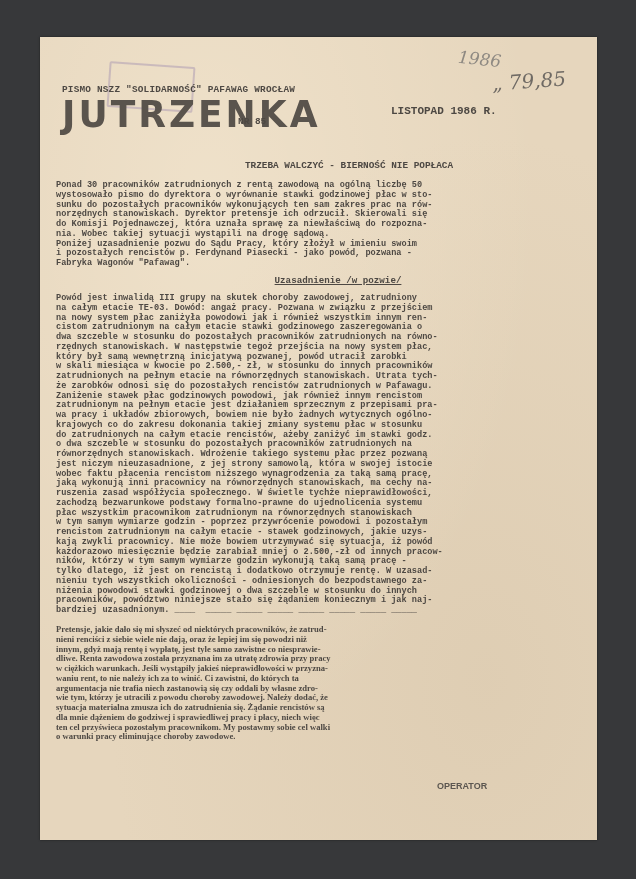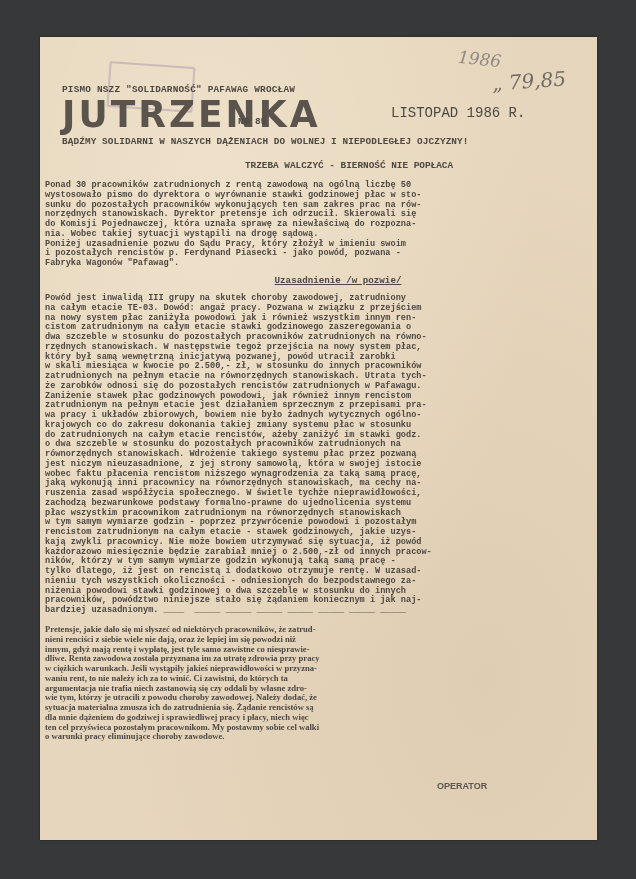--- a/index.html
+++ b/index.html
@@ -40,42 +40,42 @@
       color: #5a544d;
       line-height: 38px;
       transform: scaleY(1.05);
     }
     .issue {
       position: absolute; left: 198px; top: 79px;
       font-size: 9.4px; font-weight: bold;
     }
     .date {
       position: absolute; left: 351px; top: 68px;
-      font-size: 14px; font-weight: normal;
+      font-size: 11px; font-weight: bold;
     }
     .hand {
       position: absolute;
       font-family: "DejaVu Serif", serif;
       font-style: italic;
       color: #7c7670;
     }
     .hand1 { left: 418px; top: 12px; font-size: 17px; transform: rotate(6deg); color: #8e8982; }
     .hand2 { left: 452px; top: 32px; font-size: 20px; transform: rotate(-4deg); color: #6f6a64; }
     .hand3 { left: 232px; top: 744px; font-size: 24px; color: #8a857e; letter-spacing: 2px; }
     .slogan {
       position: absolute; left: 22px; top: 99px;
       font-size: 9.4px; font-weight: bold; letter-spacing: 0.1px;
     }
     .headline {
       position: absolute; left: 0; width: 618px; top: 123px;
       text-align: center;
       font-size: 9.4px; font-weight: bold;
     }
     .para {
-      position: absolute; left: 5px; width: 520px;
+      position: absolute; left: 16px; width: 520px;
       font-size: 8.6px; font-weight: bold;
       line-height: 9.75px;
       white-space: pre;
     }
     .p1 { top: 144px; }
     .subhead {
       position: absolute; left: 0; width: 596px; top: 238px;
       text-align: center;
       font-size: 9.2px; font-weight: bold;
       text-decoration: underline;
@@ -96,21 +96,20 @@
   <div class="stamp"></div>
 
   <div class="masthead-top ink">PISMO NSZZ "SOLIDARNOŚĆ" PAFAWAG WROCŁAW</div>
   <div class="title">JUTRZENKA</div>
   <div class="issue ink">NR 85</div>
   <div class="date ink">LISTOPAD 1986 R.</div>
 
   <div class="hand hand1">1986</div>
   <div class="hand hand2">„ 79,85</div>
 
-  <div class="slogan ink">BĄDŹMY SOLIDARNI W NASZYCH DĄŻENIACH DO WOLNEJ I NIEPODLEGŁEJ OJCZYZNY!</div>
 
   <div class="headline ink">TRZEBA WALCZYĆ - BIERNOŚĆ NIE POPŁACA</div>
 
   <div class="para p1 ink">Ponad 30 pracowników zatrudnionych z rentą zawodową na ogólną liczbę 50
 wystosowało pismo do dyrektora o wyrównanie stawki godzinowej płac w sto-
 sunku do pozostałych pracowników wykonujących ten sam zakres prac na rów-
 norzędnych stanowiskach. Dyrektor pretensje ich odrzucił. Skierowali się
 do Komisji Pojednawczej, która uznała sprawę za niewłaściwą do rozpozna-
 nia. Wobec takiej sytuacji wystąpili na drogę sądową.
 Poniżej uzasadnienie pozwu do Sądu Pracy, który złożył w imieniu swoim

